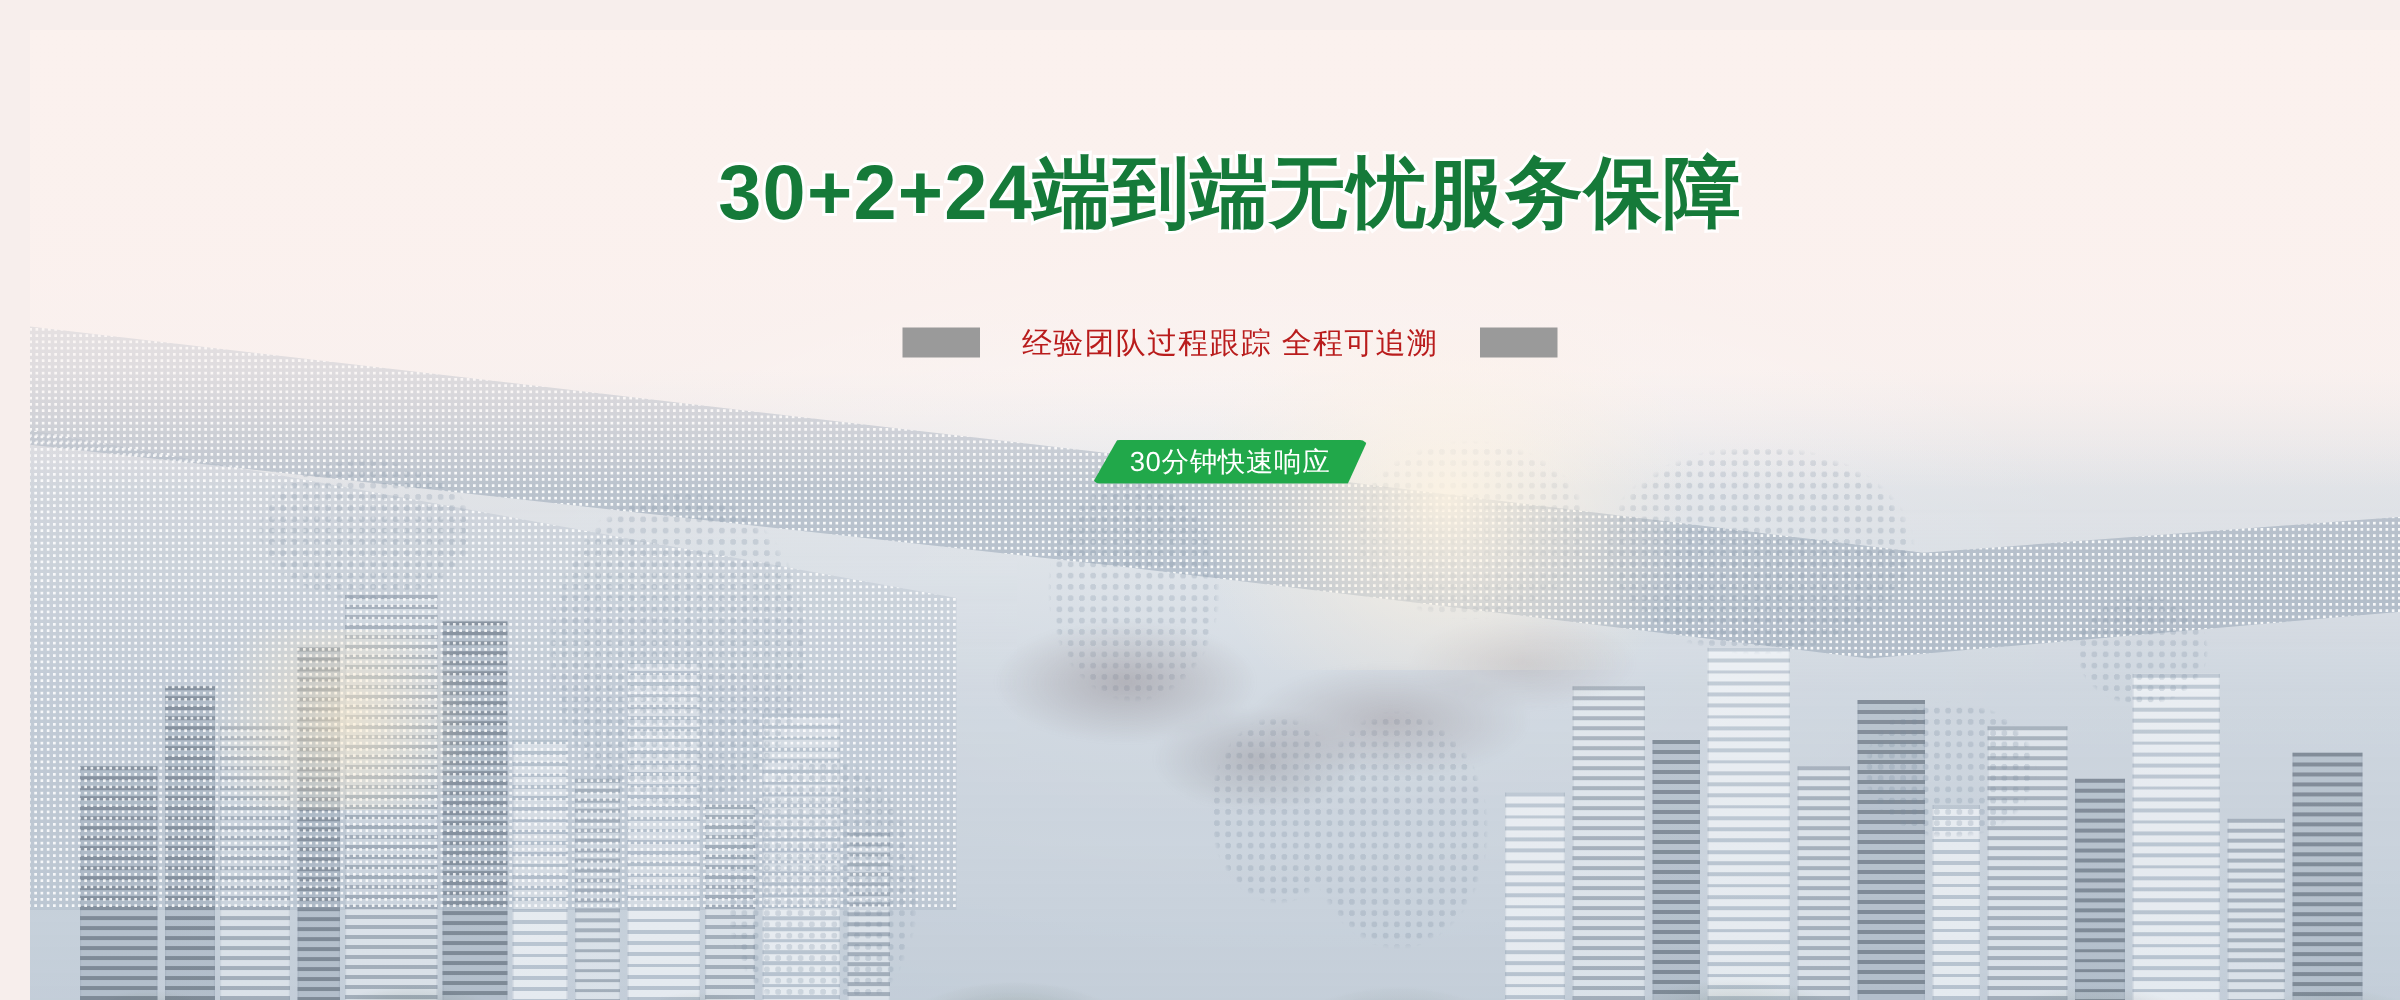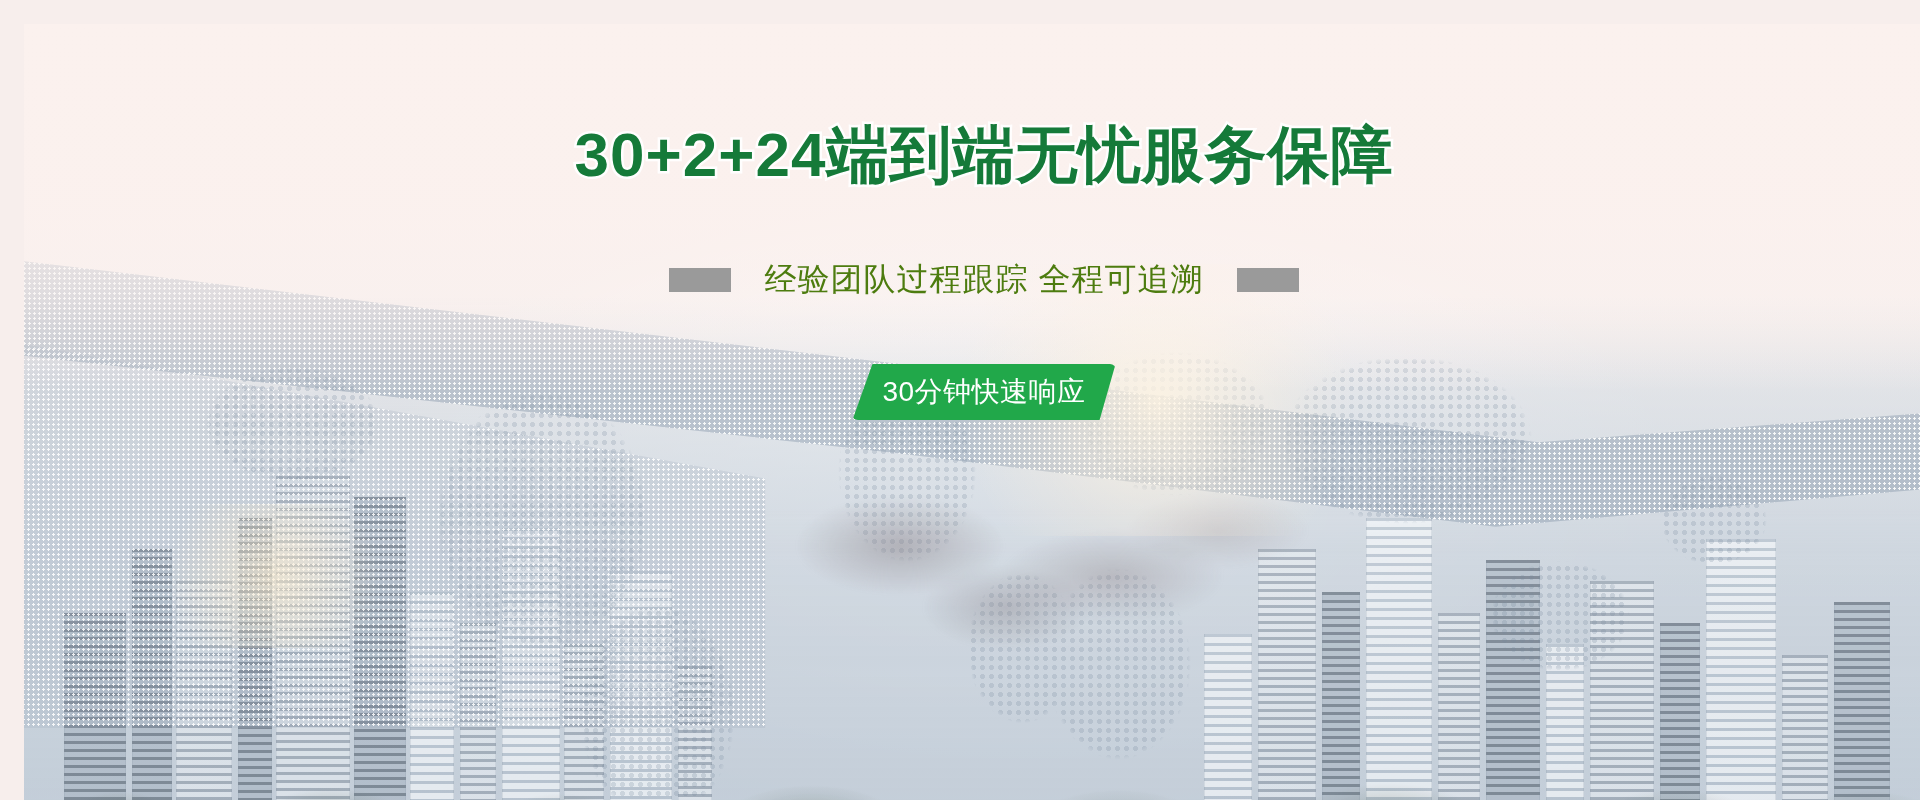--- a/index.html
+++ b/index.html
@@ -164,34 +164,34 @@
     paint-order:stroke fill;
     text-shadow:0 1px 0 rgba(255,255,255,.6);
   }
 
   .subtitle-row{
     display:flex; align-items:center; gap:22px;
     margin-top:36px;
   }
   .rule{ width:62px; height:1px; background:#9a9a9a; }
   .subtitle{
-    font-size:32px; color:#4d7c0f; letter-spacing:1px; white-space:nowrap;
+    font-size:24px; color:#b91c1c; letter-spacing:1px; white-space:nowrap;
   }
 
   .pills{
     display:flex; align-items:center; gap:11px;
     margin-top:26px;
   }
   .pill{
     position:relative;
-    height:56px;
+    height:35px;
     padding:0 30px;
     display:flex; align-items:center; justify-content:center;
     color:#ffffff;
-    font-size:28px;
+    font-size:22px;
     letter-spacing:.5px;
     white-space:nowrap;
     background:#21a84a;
     border-radius:6px;
     clip-path:polygon(16px 0, 100% 0, calc(100% - 16px) 100%, 0 100%);
   }
   .pill.first{ clip-path:polygon(20px 0, 100% 0, calc(100% - 16px) 100%, 0 100%); border-top-left-radius:22px; border-bottom-left-radius:6px;}
   .pill.last{  clip-path:polygon(16px 0, 100% 0, calc(100% - 20px) 100%, 0 100%); }
 </style>
 </head>

